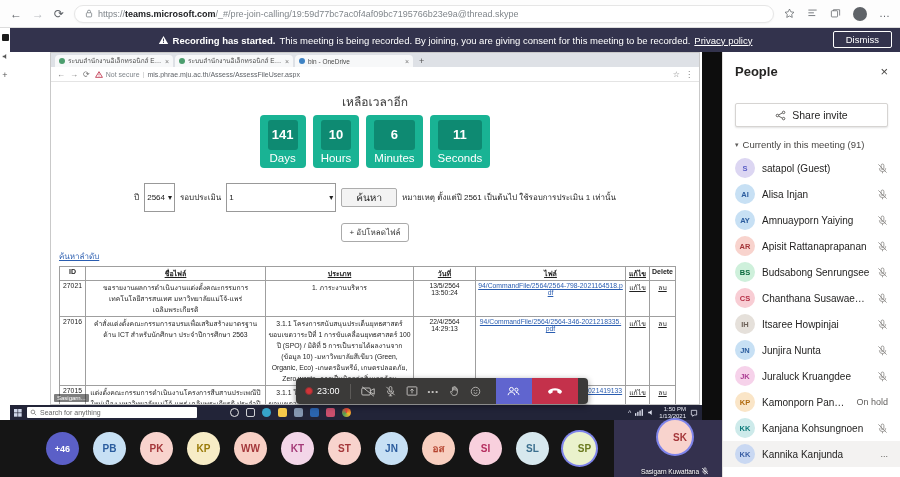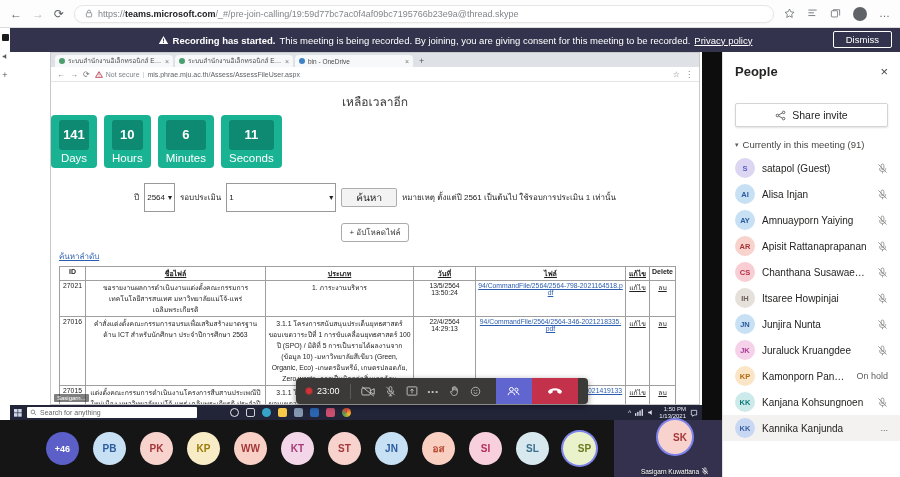--- a/index.html
+++ b/index.html
@@ -49,21 +49,21 @@
   .newtab { font-size:9px; color:#555; margin-left:4px; padding-bottom:1px; }
   .addr { height:15px; background:#fff; border-bottom:1px solid #e4e4e4; display:flex; align-items:center; gap:5px; padding:0 6px; }
   .addr .g { font-size:8px; color:#777; }
   .addr-url { font-size:7px; color:#5f6368; white-space:nowrap; overflow:hidden; flex:1; display:flex; align-items:center; gap:3px; }
   .addr-warn { color:#80868b; display:flex; align-items:center; gap:2px; }
   .addr-sep { color:#c0c0c0; }
 
   
   .content { padding-top:8px; }
   .cd-title { text-align:center; font-size:12px; color:#3a3a3a; margin-top:2px; }
-  .cd-row { display:flex; gap:7px; margin-top:4px; }
+  .cd-row { display:flex; justify-content:center; gap:7px; margin-top:4px; }
   .cd-box { border-radius:4px; padding:5px 8px 4px; text-align:center; }
   .cd-num { min-width:30px; height:30px; line-height:30px; border-radius:3px; color:#fff; font-size:13px; font-weight:bold; padding:0 4px; margin:0 auto; }
   .cd-lab { color:#fff; font-size:11.5px; margin-top:2px; }
   .form-row { display:flex; justify-content:center; align-items:center; gap:5px; margin-top:15px; font-size:8px; color:#222; }
   .sel { border:1px solid #999; background:#fff; font-size:8px; padding:9px 2px; display:inline-flex; align-items:center; gap:3px; }
   .sel.wide { width:110px; justify-content:space-between; }
   .btn { border:1px solid #adadad; background:#f3f3f3; font-size:10px; padding:1px 14px; border-radius:2px; color:#222; }
   .upload-row { text-align:center; margin-top:9px; }
   .upload-btn { border:1px solid #aaa; background:#fff; border-radius:3px; font-size:8px; padding:2px 7px; color:#333; }
   .find-link { margin:8px 0 0 8px; display:inline-block; font-size:8px; color:#2a5db0; text-decoration:underline; }
@@ -559,20 +559,35 @@
           <svg width="11" height="11" viewBox="0 0 16 16">
             <g fill="none" stroke="currentColor" stroke-width="1.2">
               <rect x="6" y="1.5" width="4" height="8" rx="2"></rect>
               <path d="M3.5 7.5v.5a4.5 4.5 0 0 0 9 0v-.5M8 12.5V15"></path>
               <path d="M2 2l12 12"></path>
             </g>
           </svg>
         </span>
     </div>
     <div class="pp-item">
+      <span class="pp-av" style="background: rgb(206, 240, 219);">
+          <span style="color: rgb(11, 106, 62);">BS</span>
+        </span>
+      <span class="pp-name">Budsabong Senrungsee</span>
+      <span class="pp-mic">
+          <svg width="11" height="11" viewBox="0 0 16 16">
+            <g fill="none" stroke="currentColor" stroke-width="1.2">
+              <rect x="6" y="1.5" width="4" height="8" rx="2"></rect>
+              <path d="M3.5 7.5v.5a4.5 4.5 0 0 0 9 0v-.5M8 12.5V15"></path>
+              <path d="M2 2l12 12"></path>
+            </g>
+          </svg>
+        </span>
+    </div>
+    <div class="pp-item">
       <span class="pp-av" style="background: rgb(248, 205, 212);">
           <span style="color: rgb(181, 46, 69);">CS</span>
         </span>
       <span class="pp-name">Chanthana Susawaengsup</span>
       <span class="pp-mic">
           <svg width="11" height="11" viewBox="0 0 16 16">
             <g fill="none" stroke="currentColor" stroke-width="1.2">
               <rect x="6" y="1.5" width="4" height="8" rx="2"></rect>
               <path d="M3.5 7.5v.5a4.5 4.5 0 0 0 9 0v-.5M8 12.5V15"></path>
               <path d="M2 2l12 12"></path>

